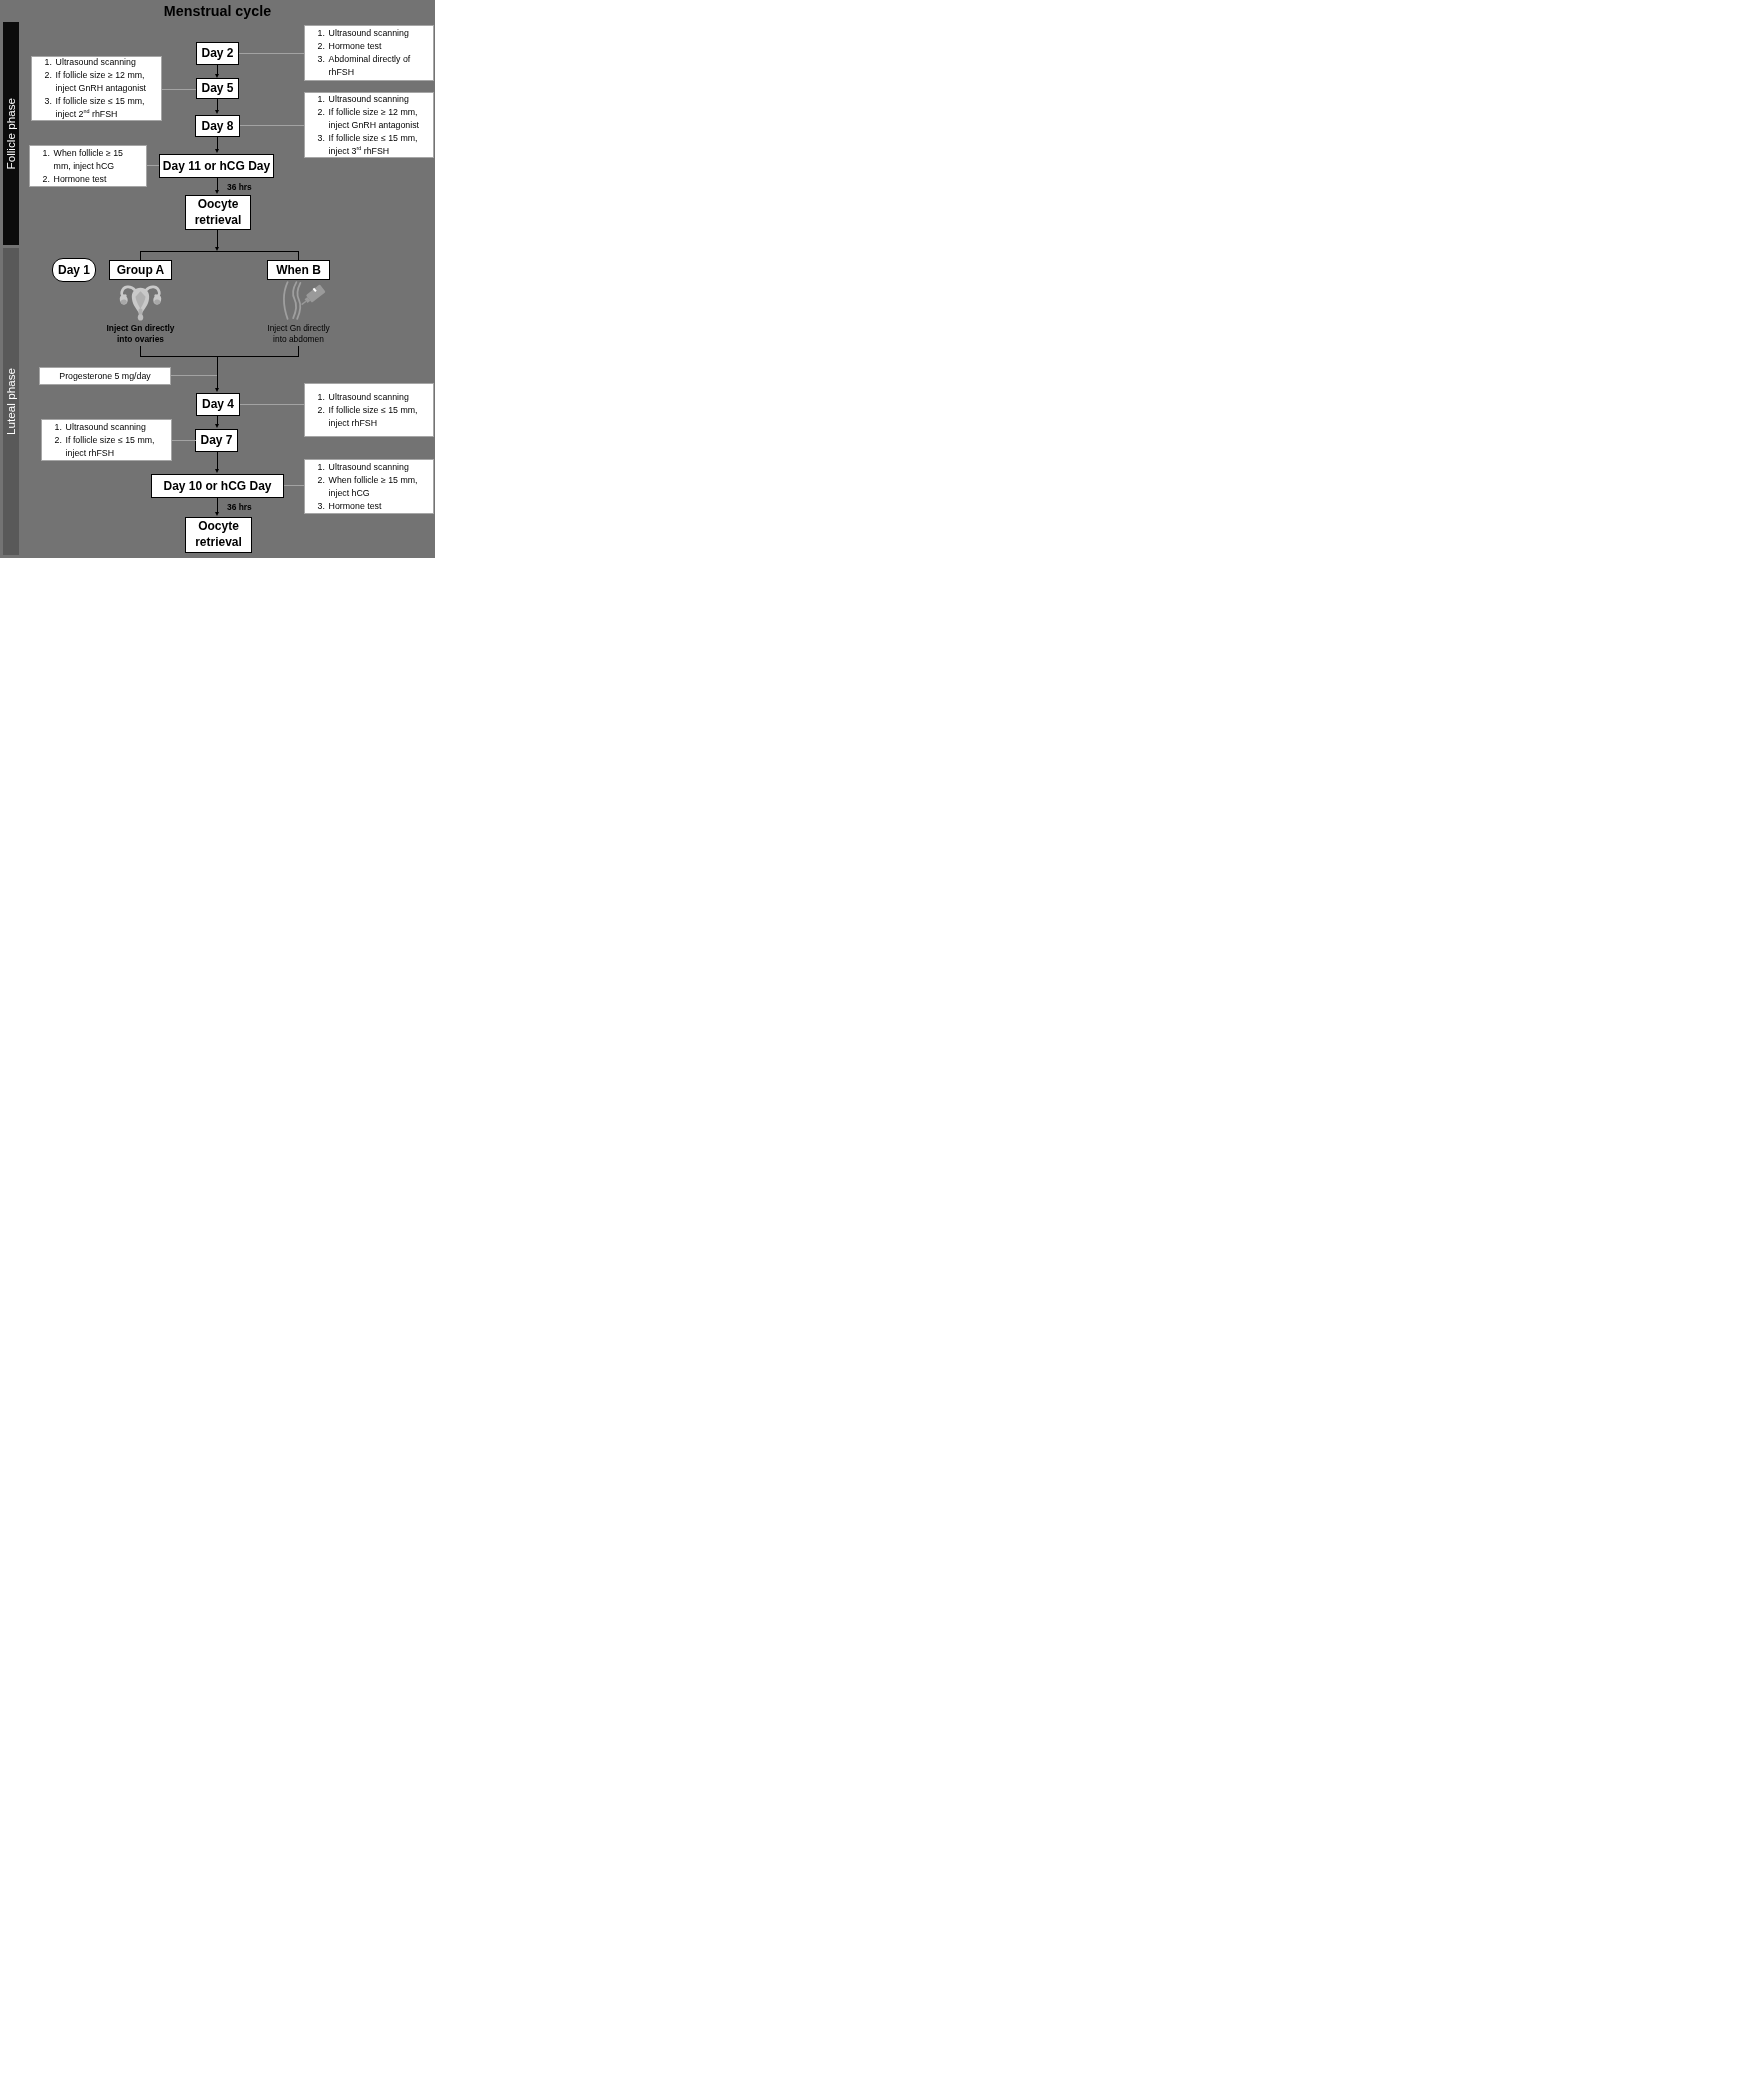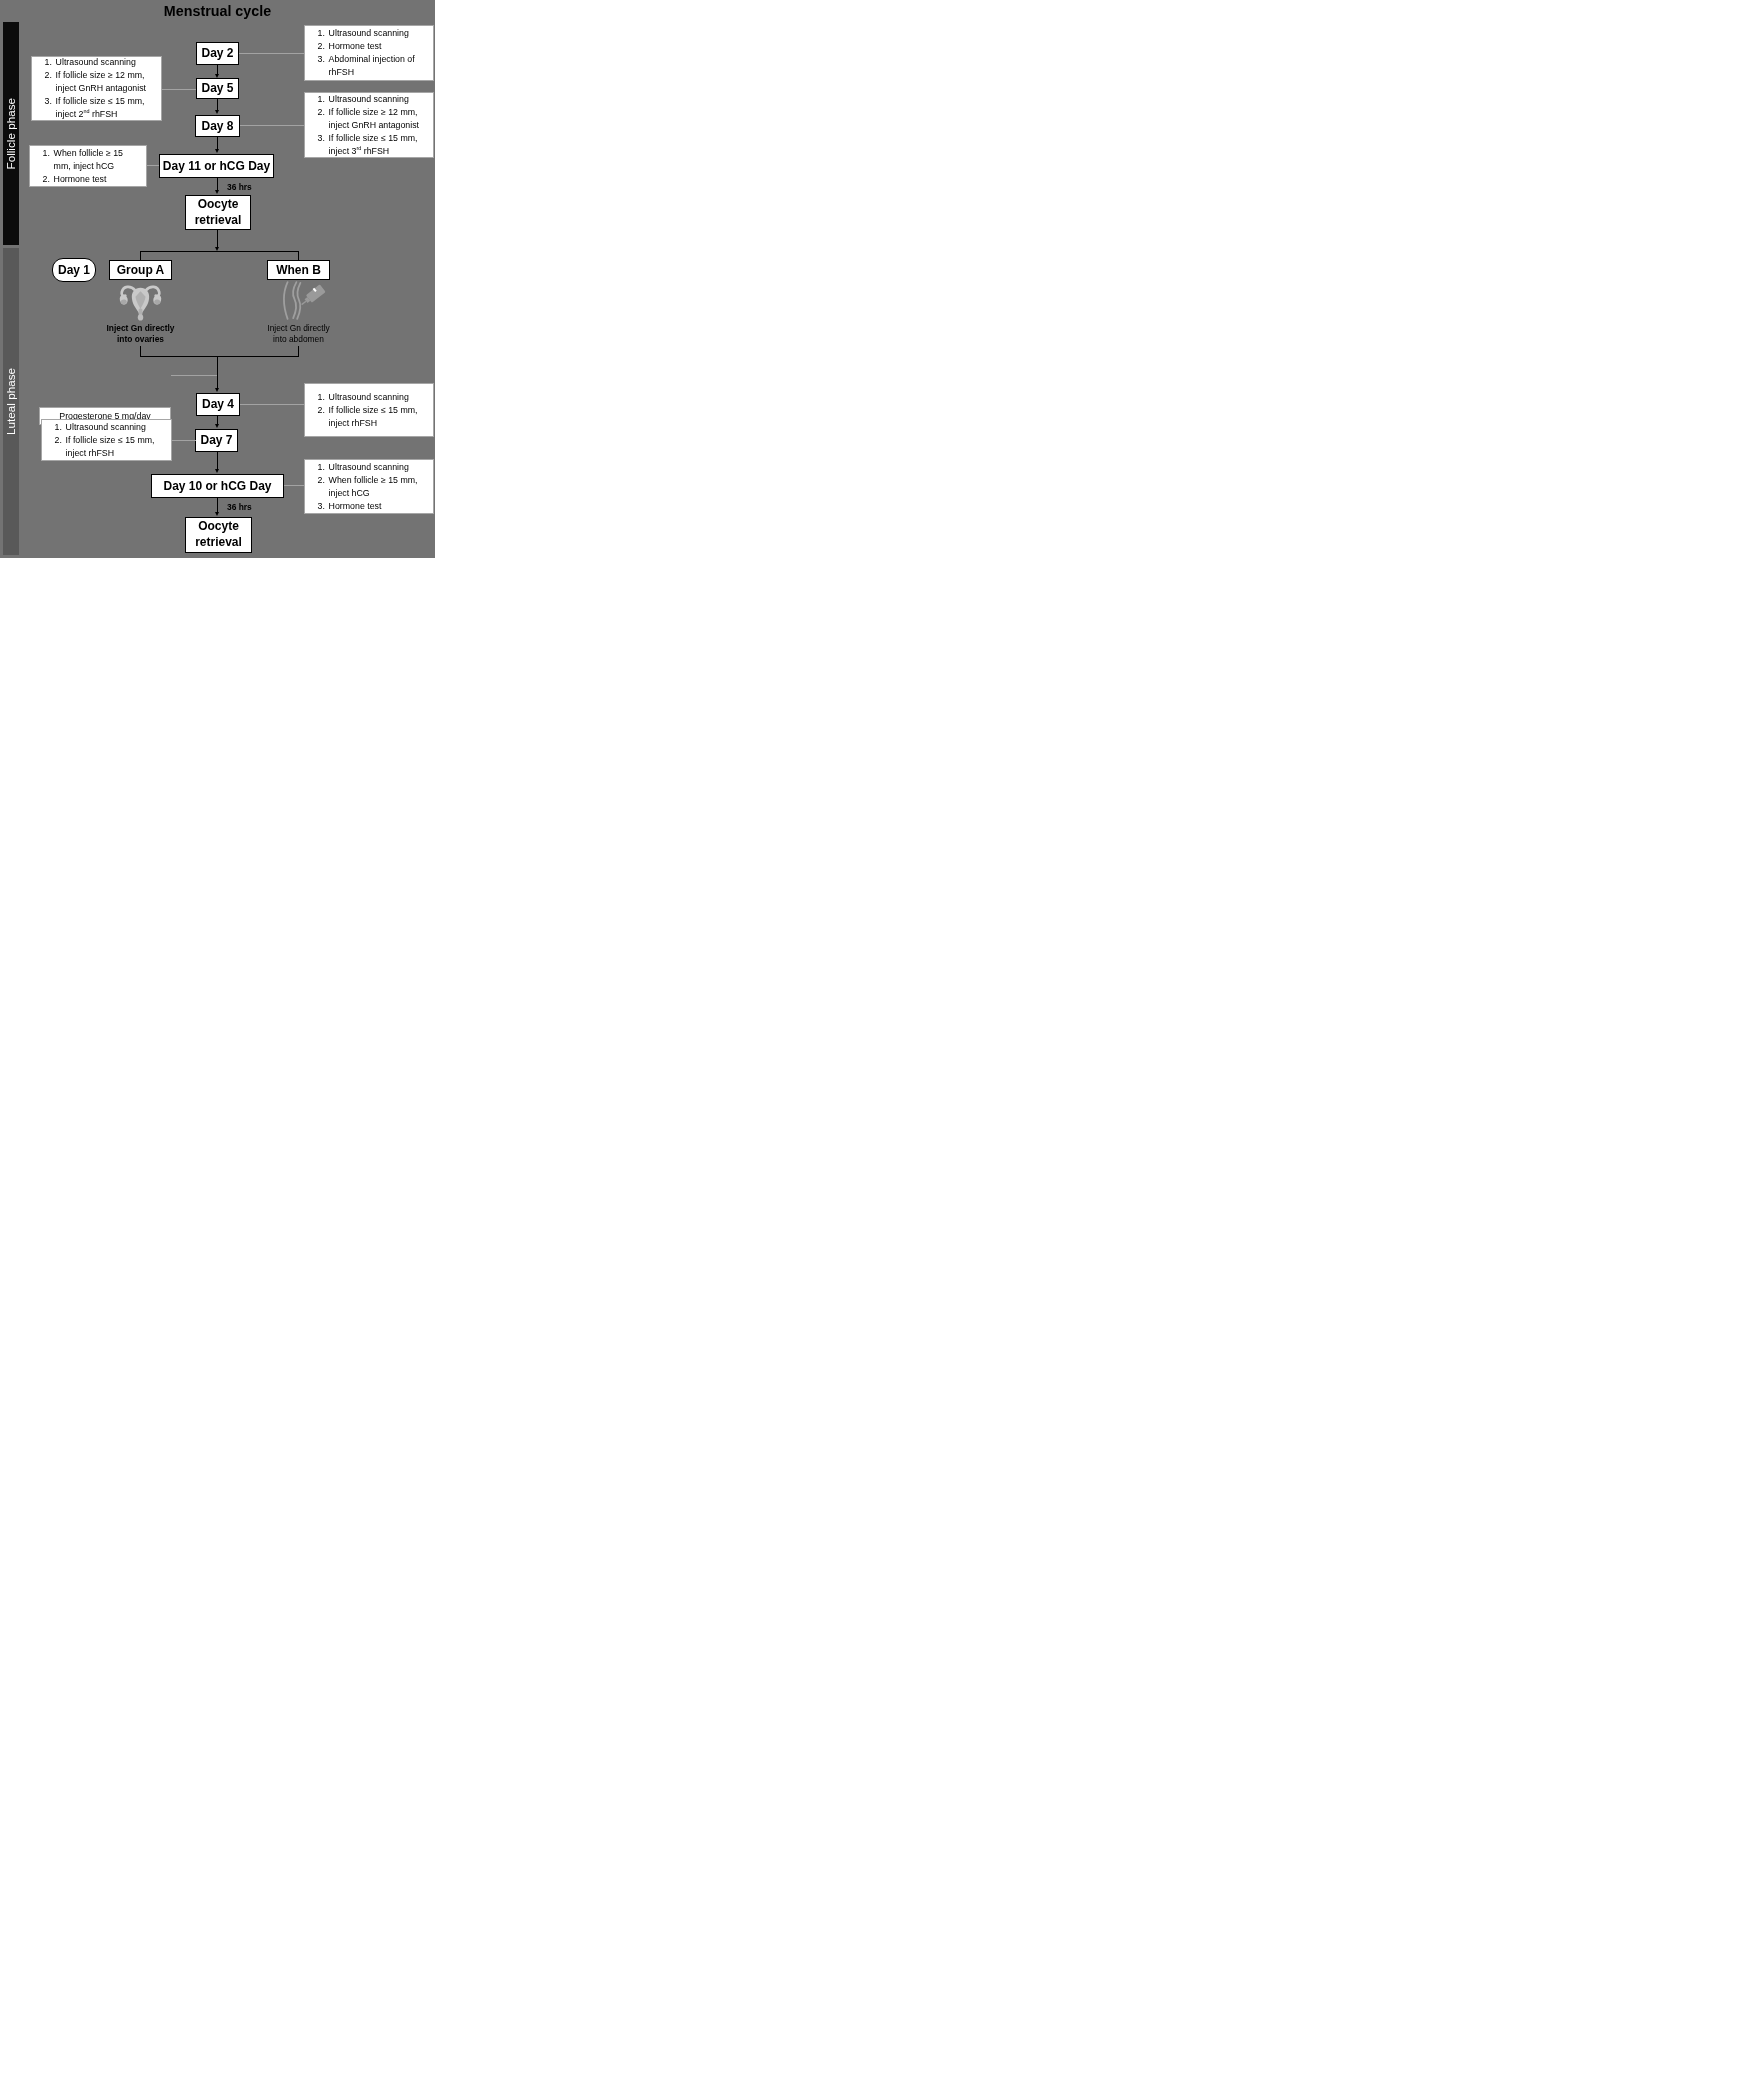--- a/index.html
+++ b/index.html
@@ -93,21 +93,21 @@
     <div class="ni">
         <span class="nn">1.</span>
         <span class="nt">Ultrasound scanning</span>
       </div>
     <div class="ni">
         <span class="nn">2.</span>
         <span class="nt">Hormone test</span>
       </div>
     <div class="ni">
         <span class="nn">3.</span>
-        <span class="nt">Abdominal injection of rhFSH</span>
+        <span class="nt">Abdominal directly of rhFSH</span>
       </div>
   </div>
 
   <div class="note" style="left:31px;top:56px;width:131px;height:65px;">
     <div class="ni">
         <span class="nn">1.</span>
         <span class="nt">Ultrasound scanning</span>
       </div>
     <div class="ni">
         <span class="nn">2.</span>
@@ -138,21 +138,21 @@
     <div class="ni">
         <span class="nn">1.</span>
         <span class="nt">When follicle ≥ 15 mm, inject hCG</span>
       </div>
     <div class="ni">
         <span class="nn">2.</span>
         <span class="nt">Hormone test</span>
       </div>
   </div>
 
-  <div class="note plain-note" style="left:39px;top:367px;width:132px;height:18px;margin-top:40px;">
+  <div class="note plain-note" style="left:39px;top:367px;width:132px;height:18px;">
     <span>Progesterone 5 mg/day</span>
   </div>
 
   <div class="note" style="left:304px;top:383px;width:130px;height:54px;">
     <div class="ni">
         <span class="nn">1.</span>
         <span class="nt">Ultrasound scanning</span>
       </div>
     <div class="ni">
         <span class="nn">2.</span>

